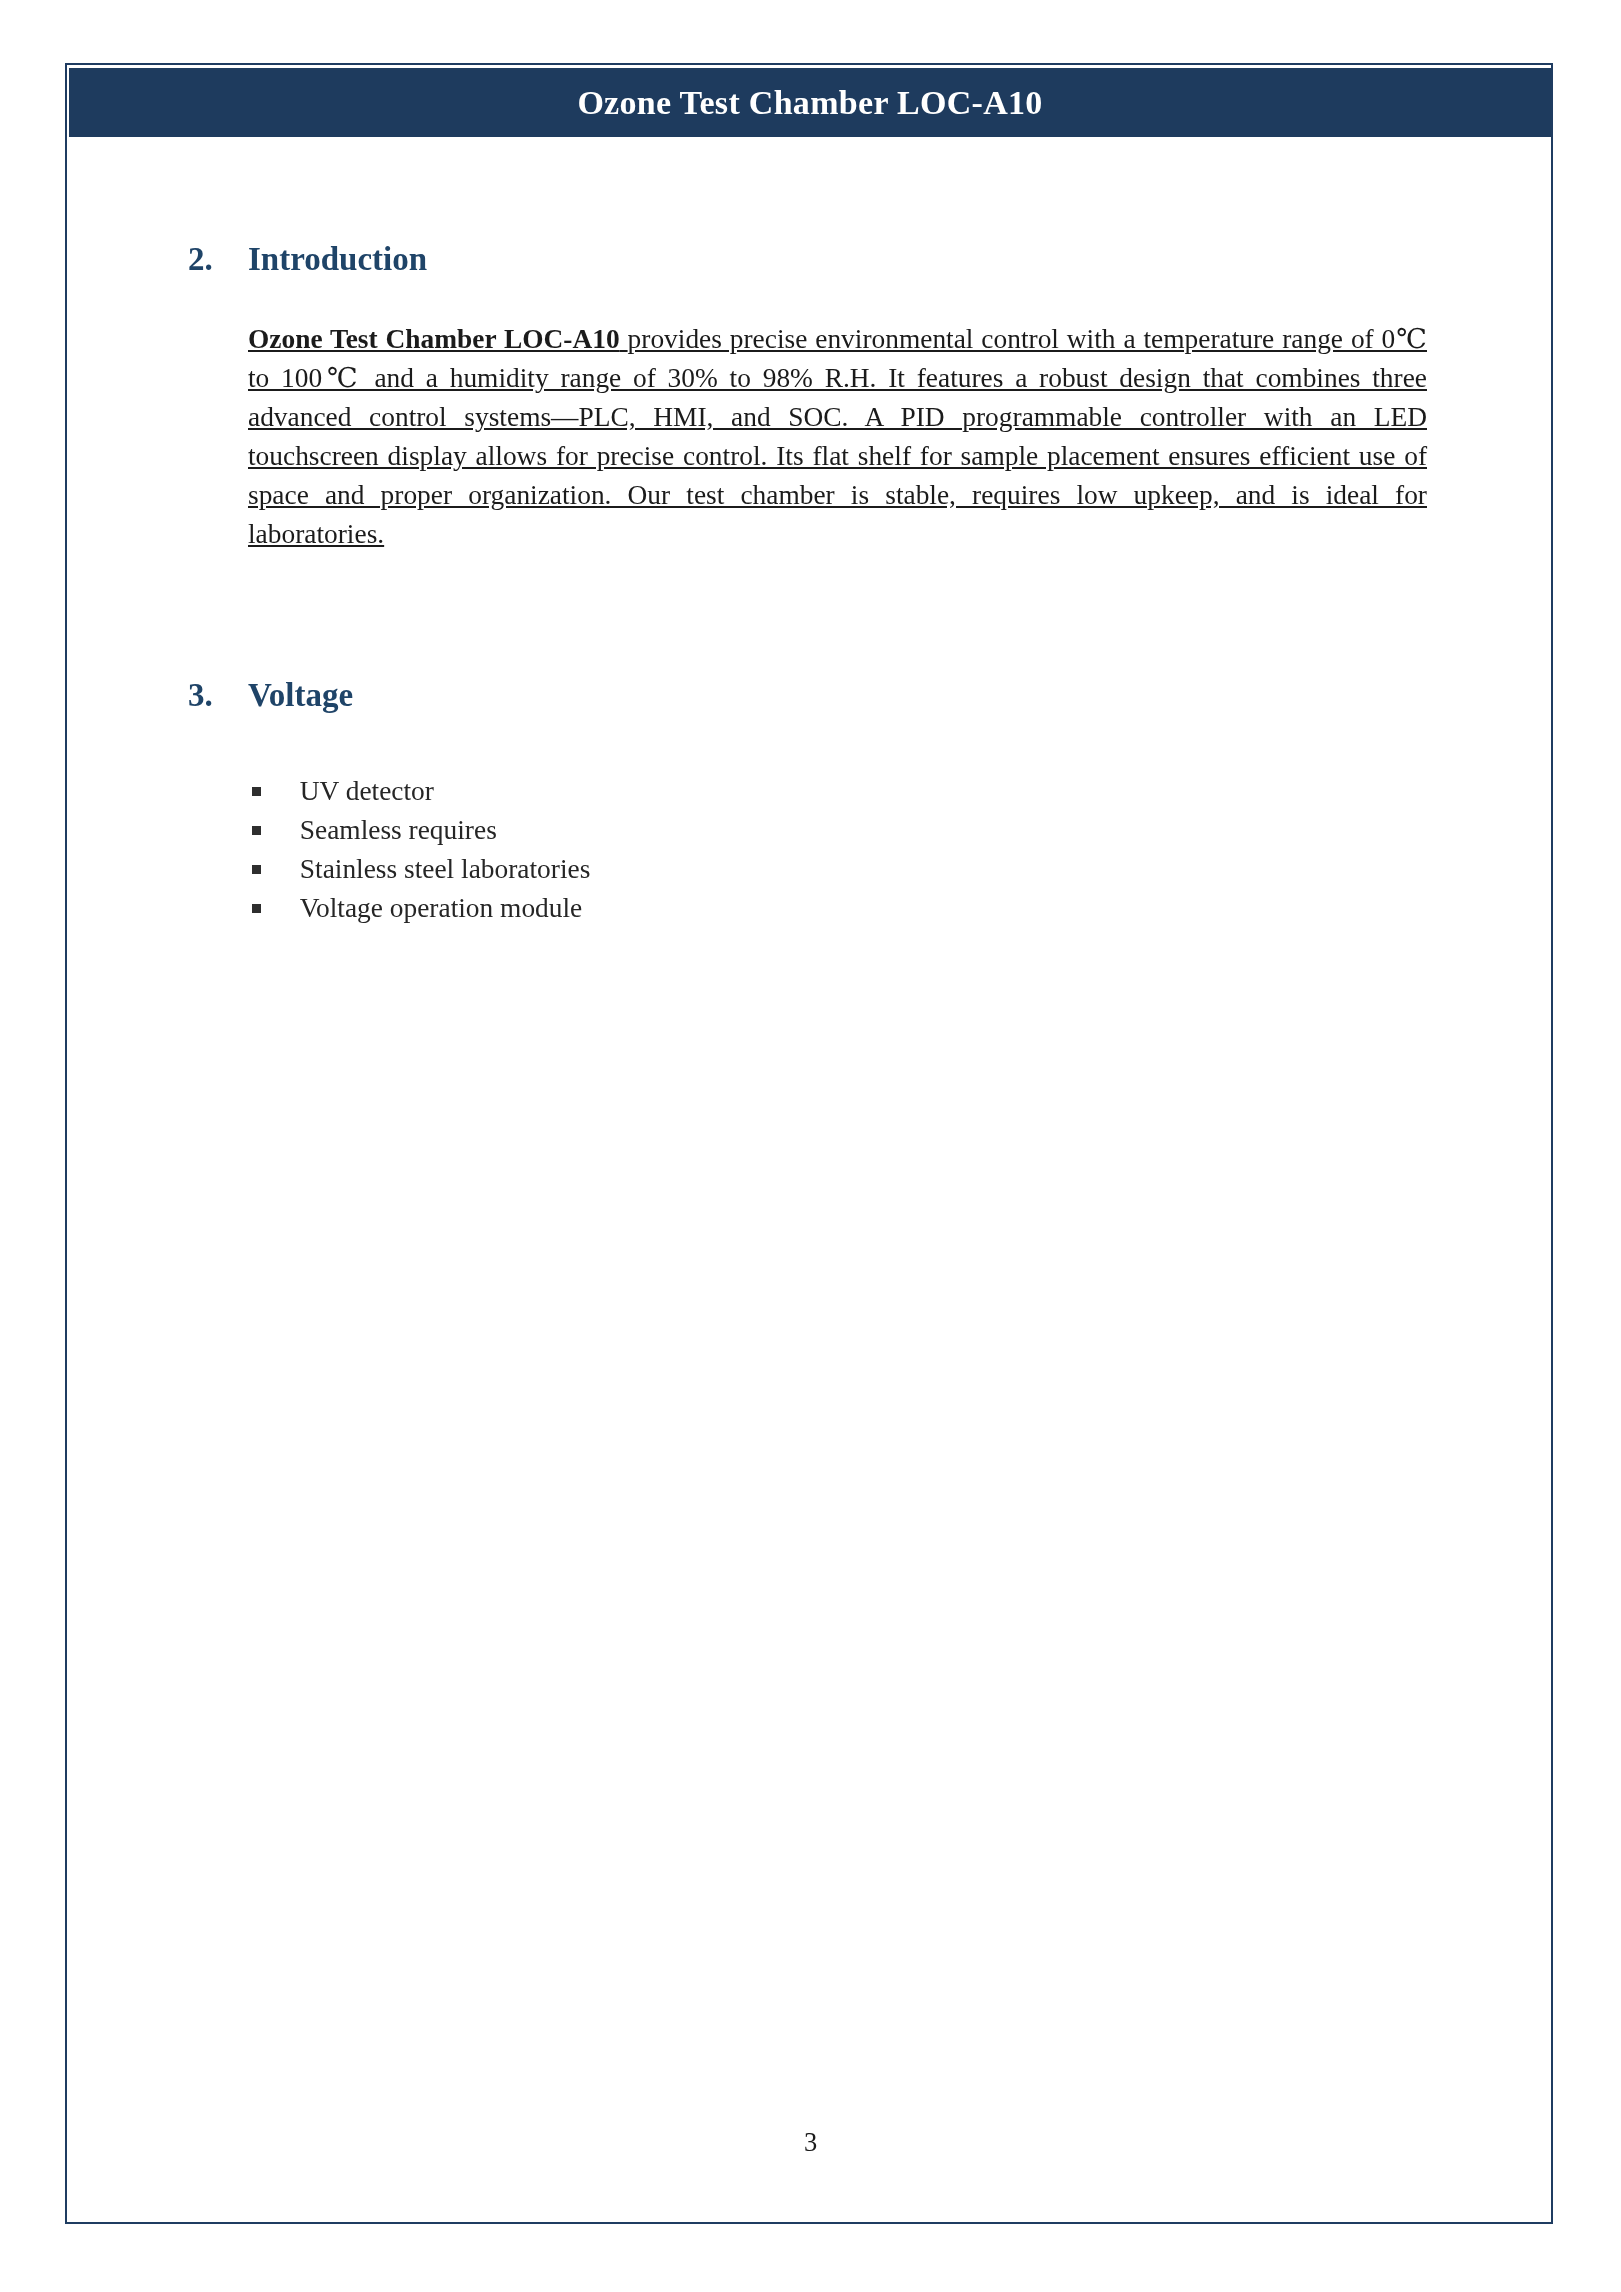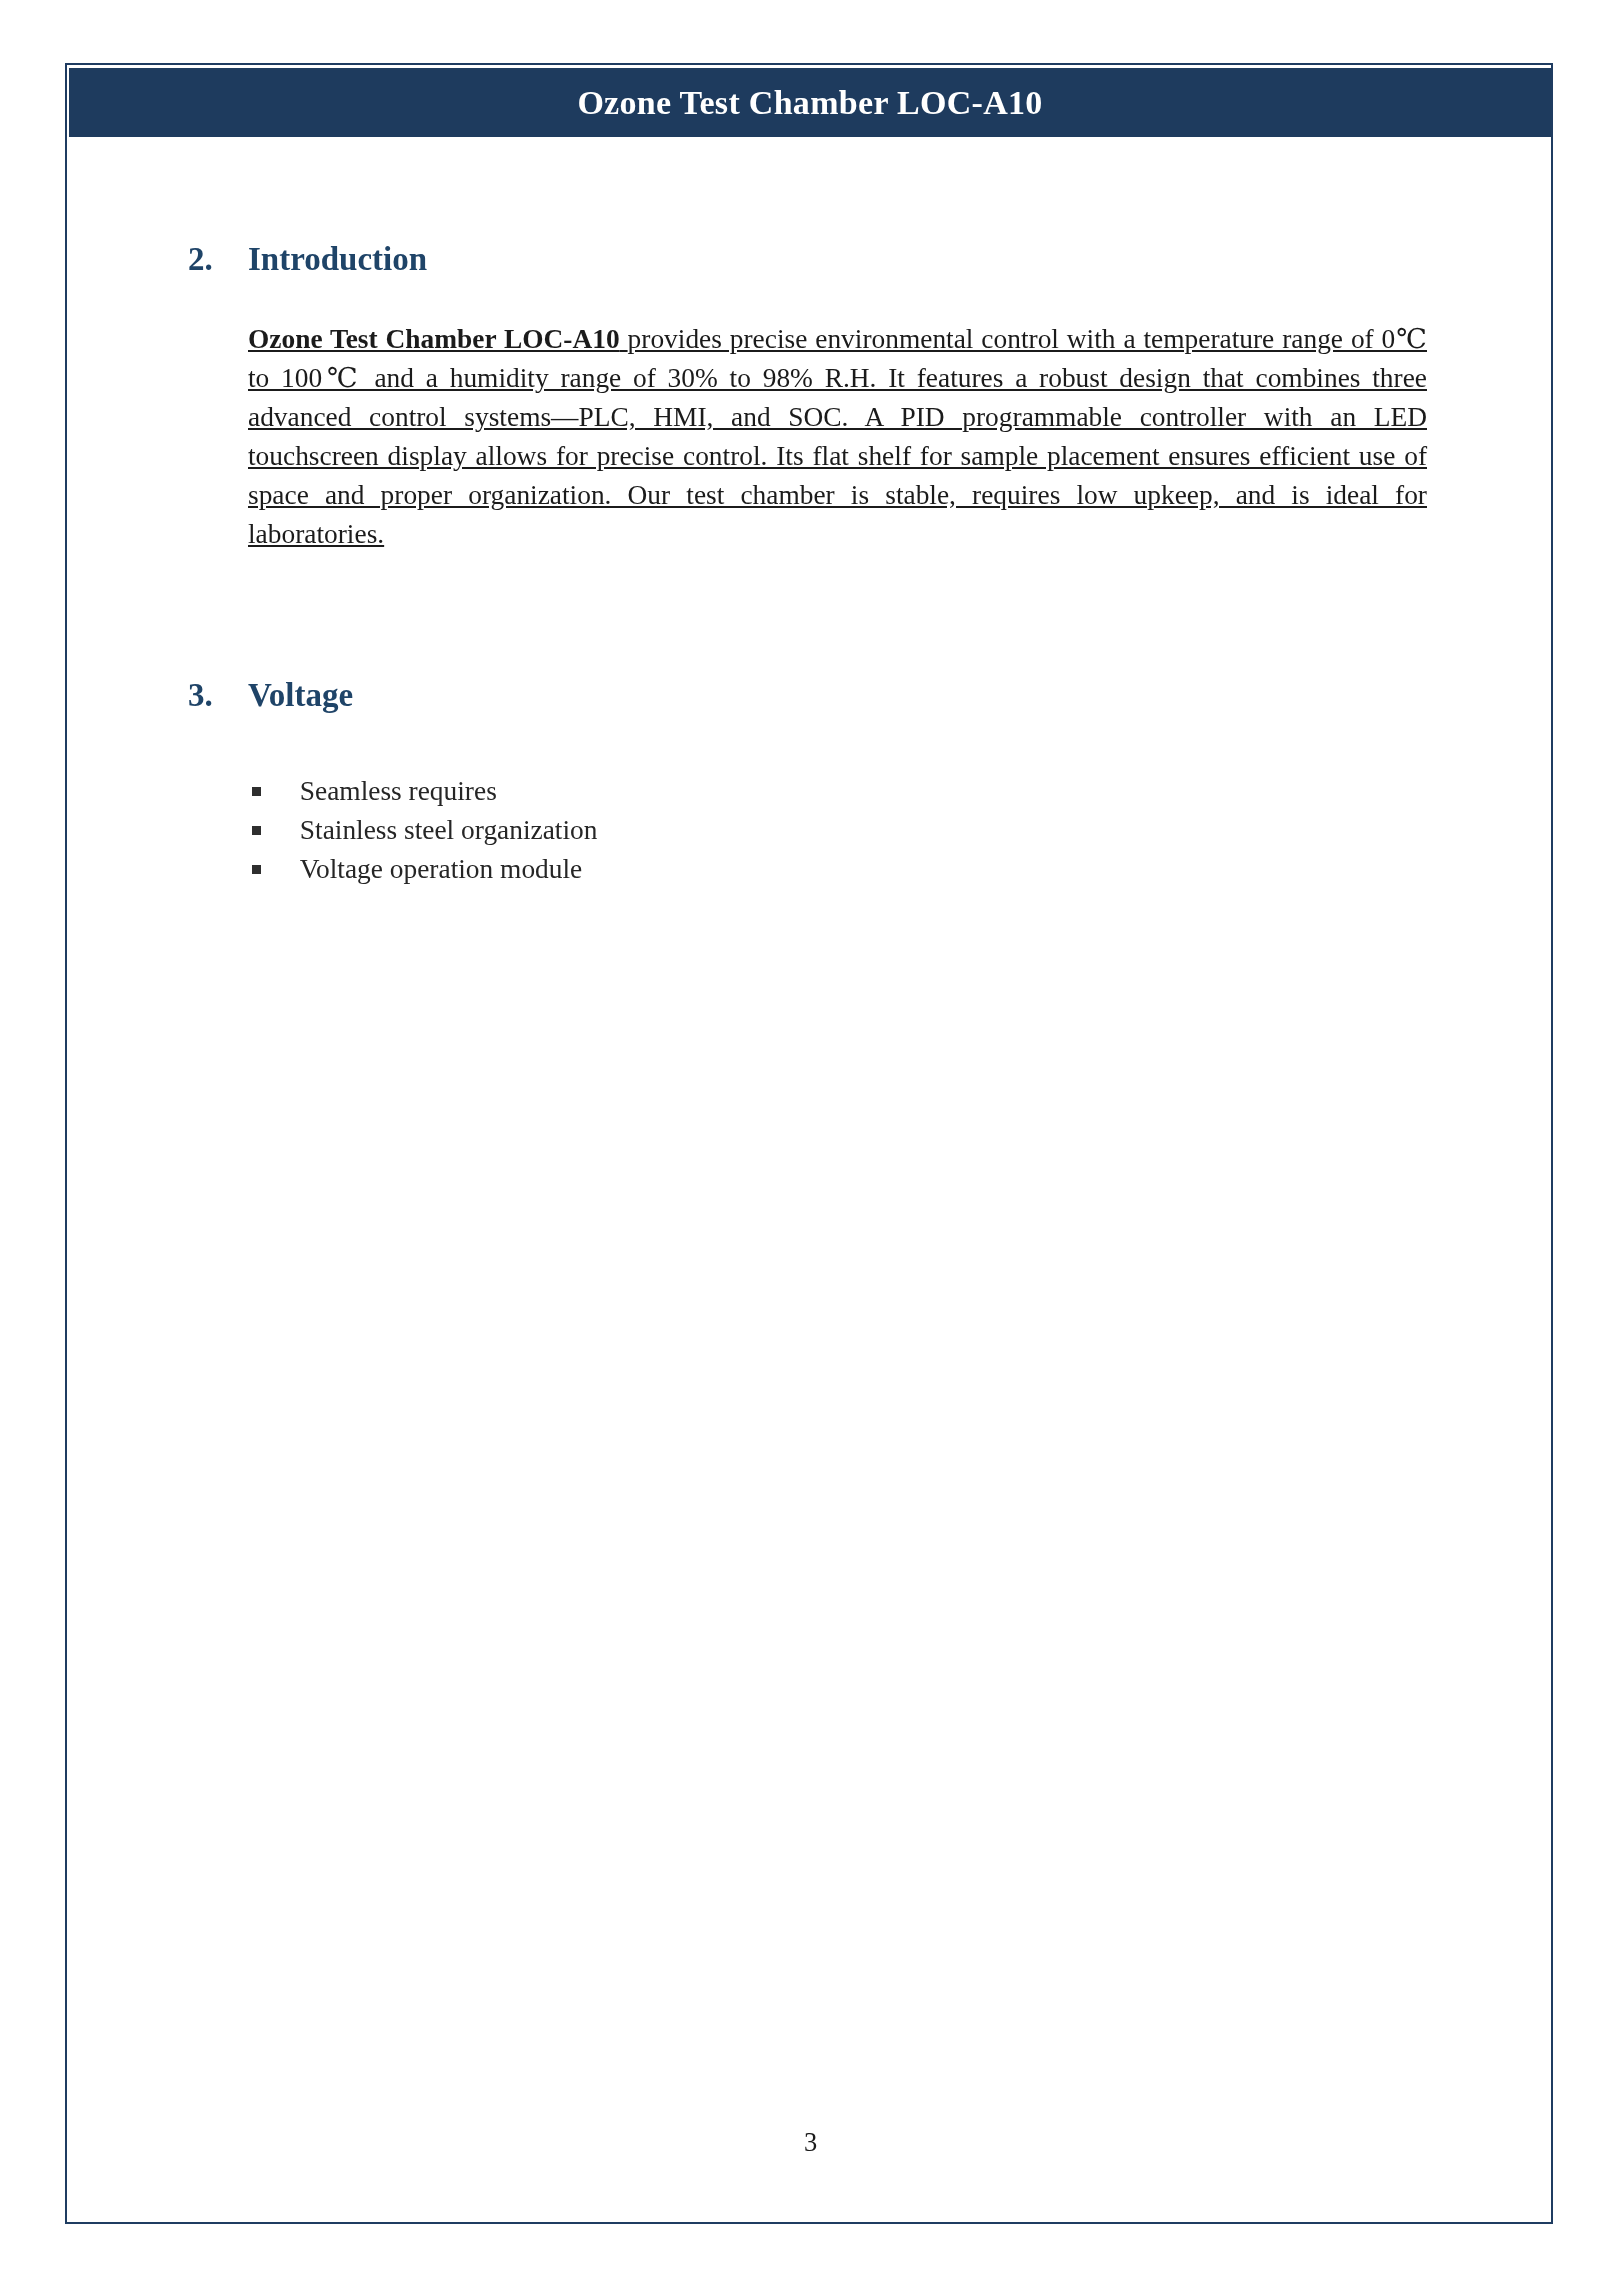--- a/index.html
+++ b/index.html
@@ -123,25 +123,29 @@
 <p class="para"><strong>Ozone Test Chamber LOC-A10</strong> <span>provides precise environmental control with a temperature range of 0℃ to 100℃ and a humidity range of 30% to 98% R.H. It features a robust design that combines three advanced control systems—PLC, HMI, and SOC. A PID programmable controller with an LED touchscreen display allows for precise control. Its flat shelf for sample placement ensures efficient use of space and proper organization. Our test chamber is stable, requires low upkeep, and is ideal for laboratories.</span></p>
 
 <div class="sec" id="sec3">
   <span class="sec-num">3.</span>
   <span class="sec-title">Voltage</span>
 </div>
 
 <ul class="features">
   <li class="feature">
     <span class="bullet"></span>
+    <span>UV detector</span>
+  </li>
+  <li class="feature">
+    <span class="bullet"></span>
     <span>Seamless requires</span>
   </li>
   <li class="feature">
     <span class="bullet"></span>
-    <span>Stainless steel organization</span>
+    <span>Stainless steel laboratories</span>
   </li>
   <li class="feature">
     <span class="bullet"></span>
     <span>Voltage operation module</span>
   </li>
 </ul>
 
 <div class="page-num">3</div>
 
 

